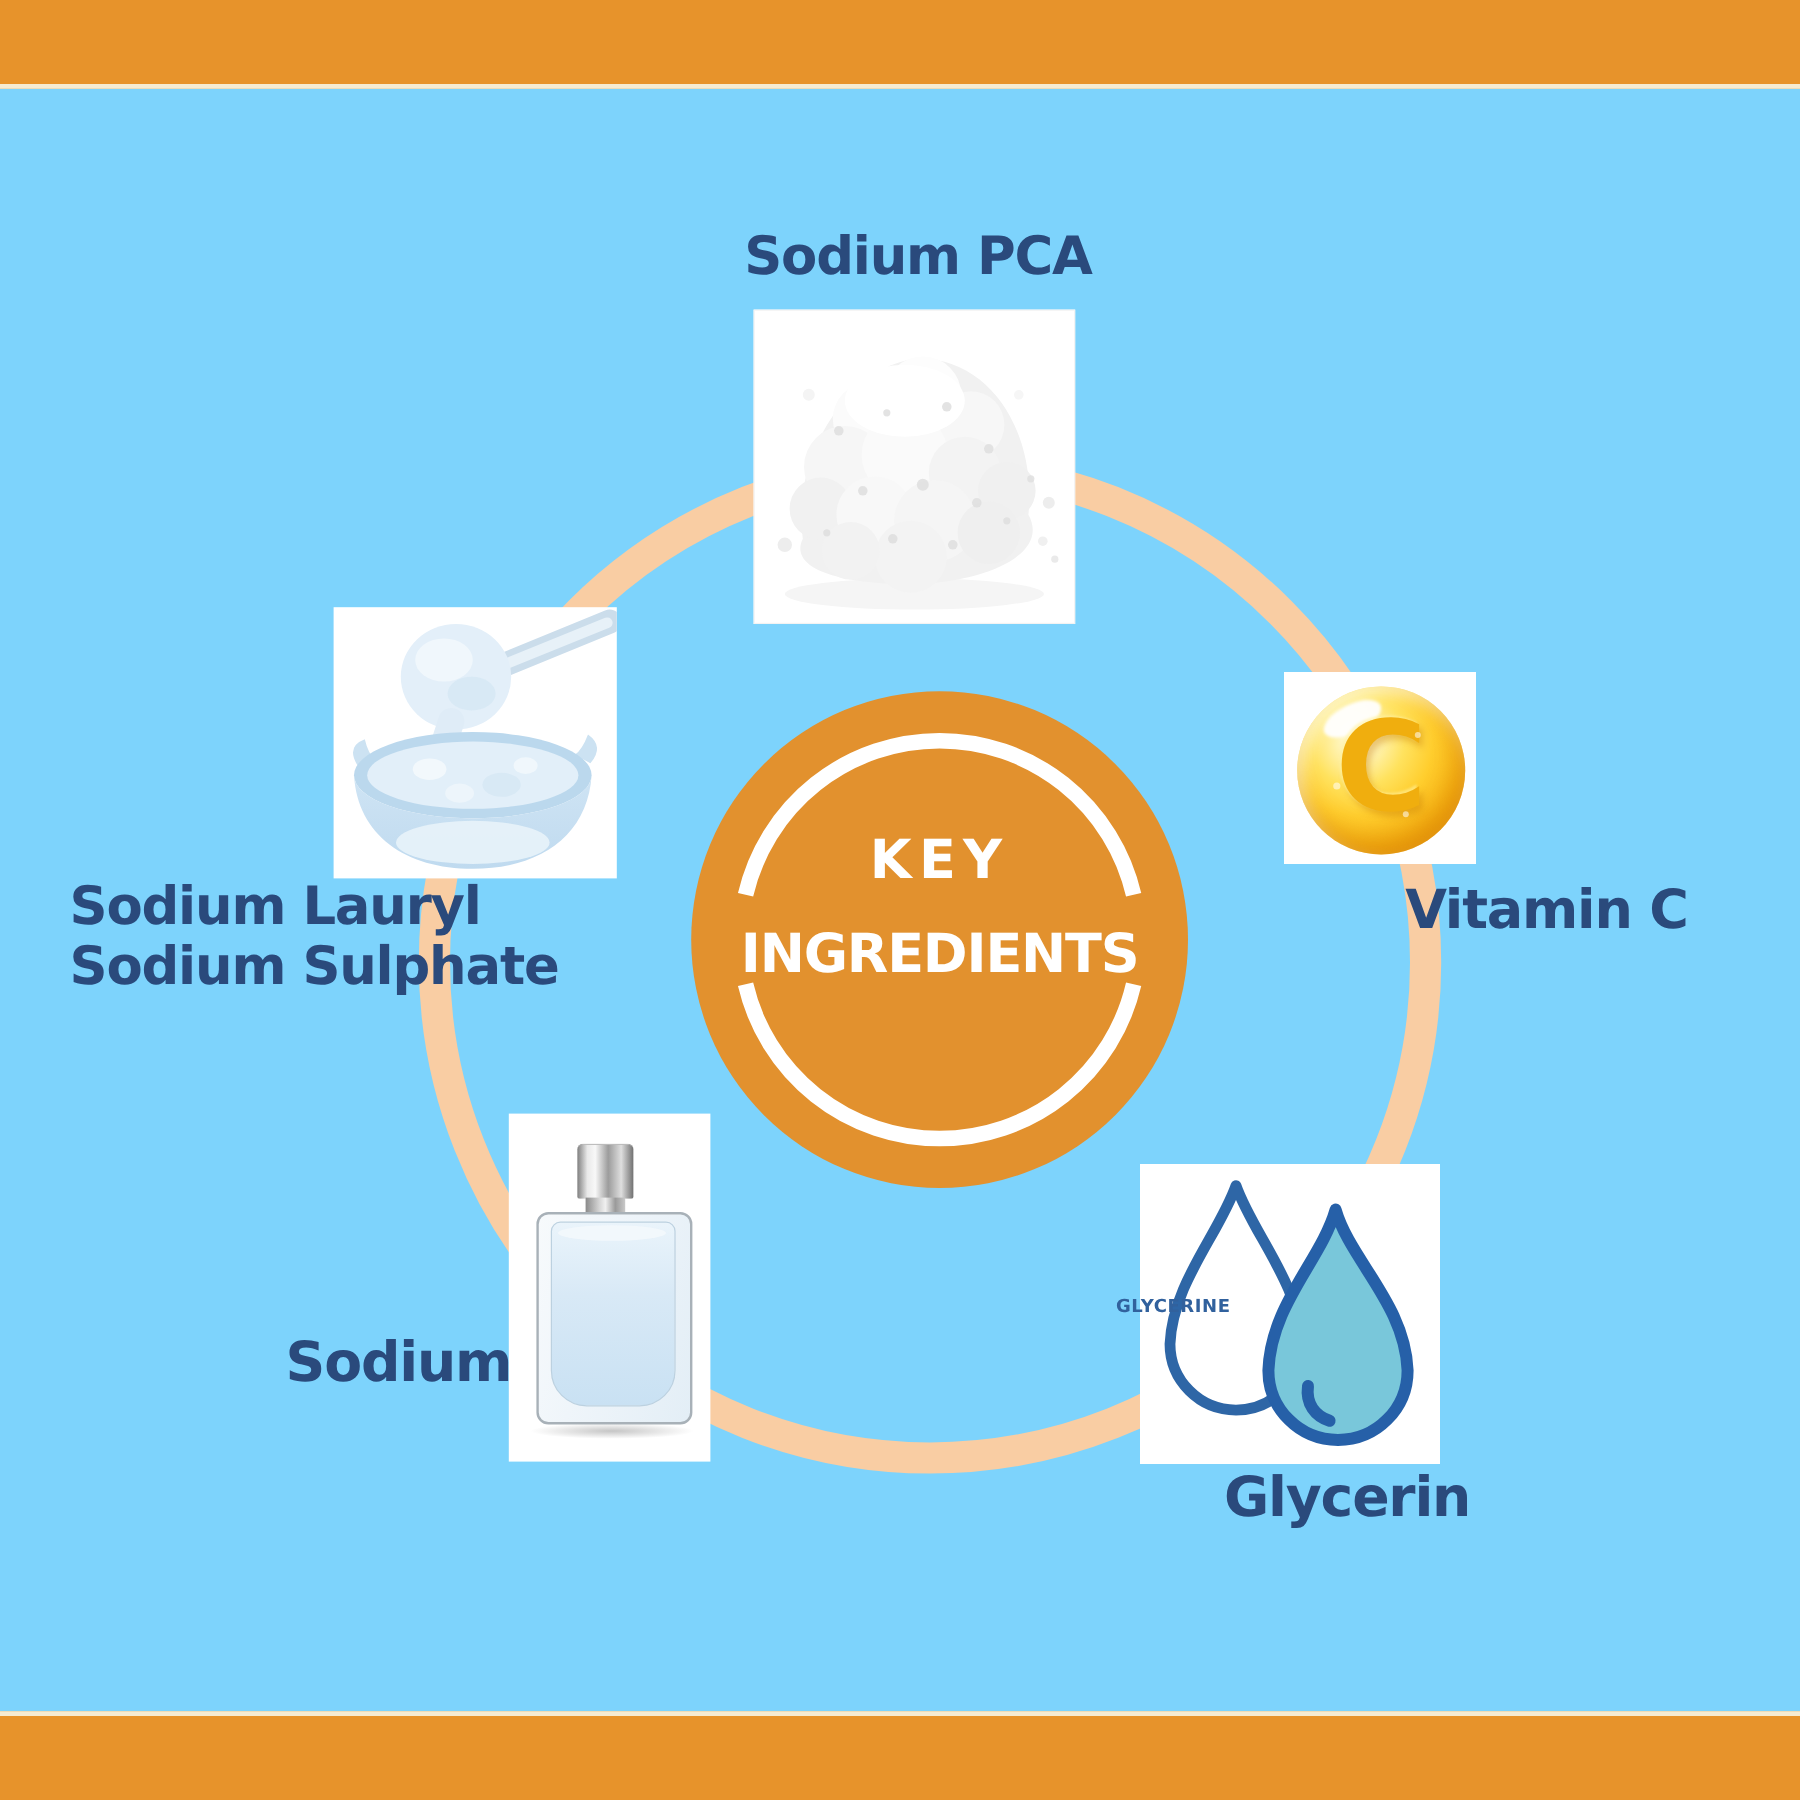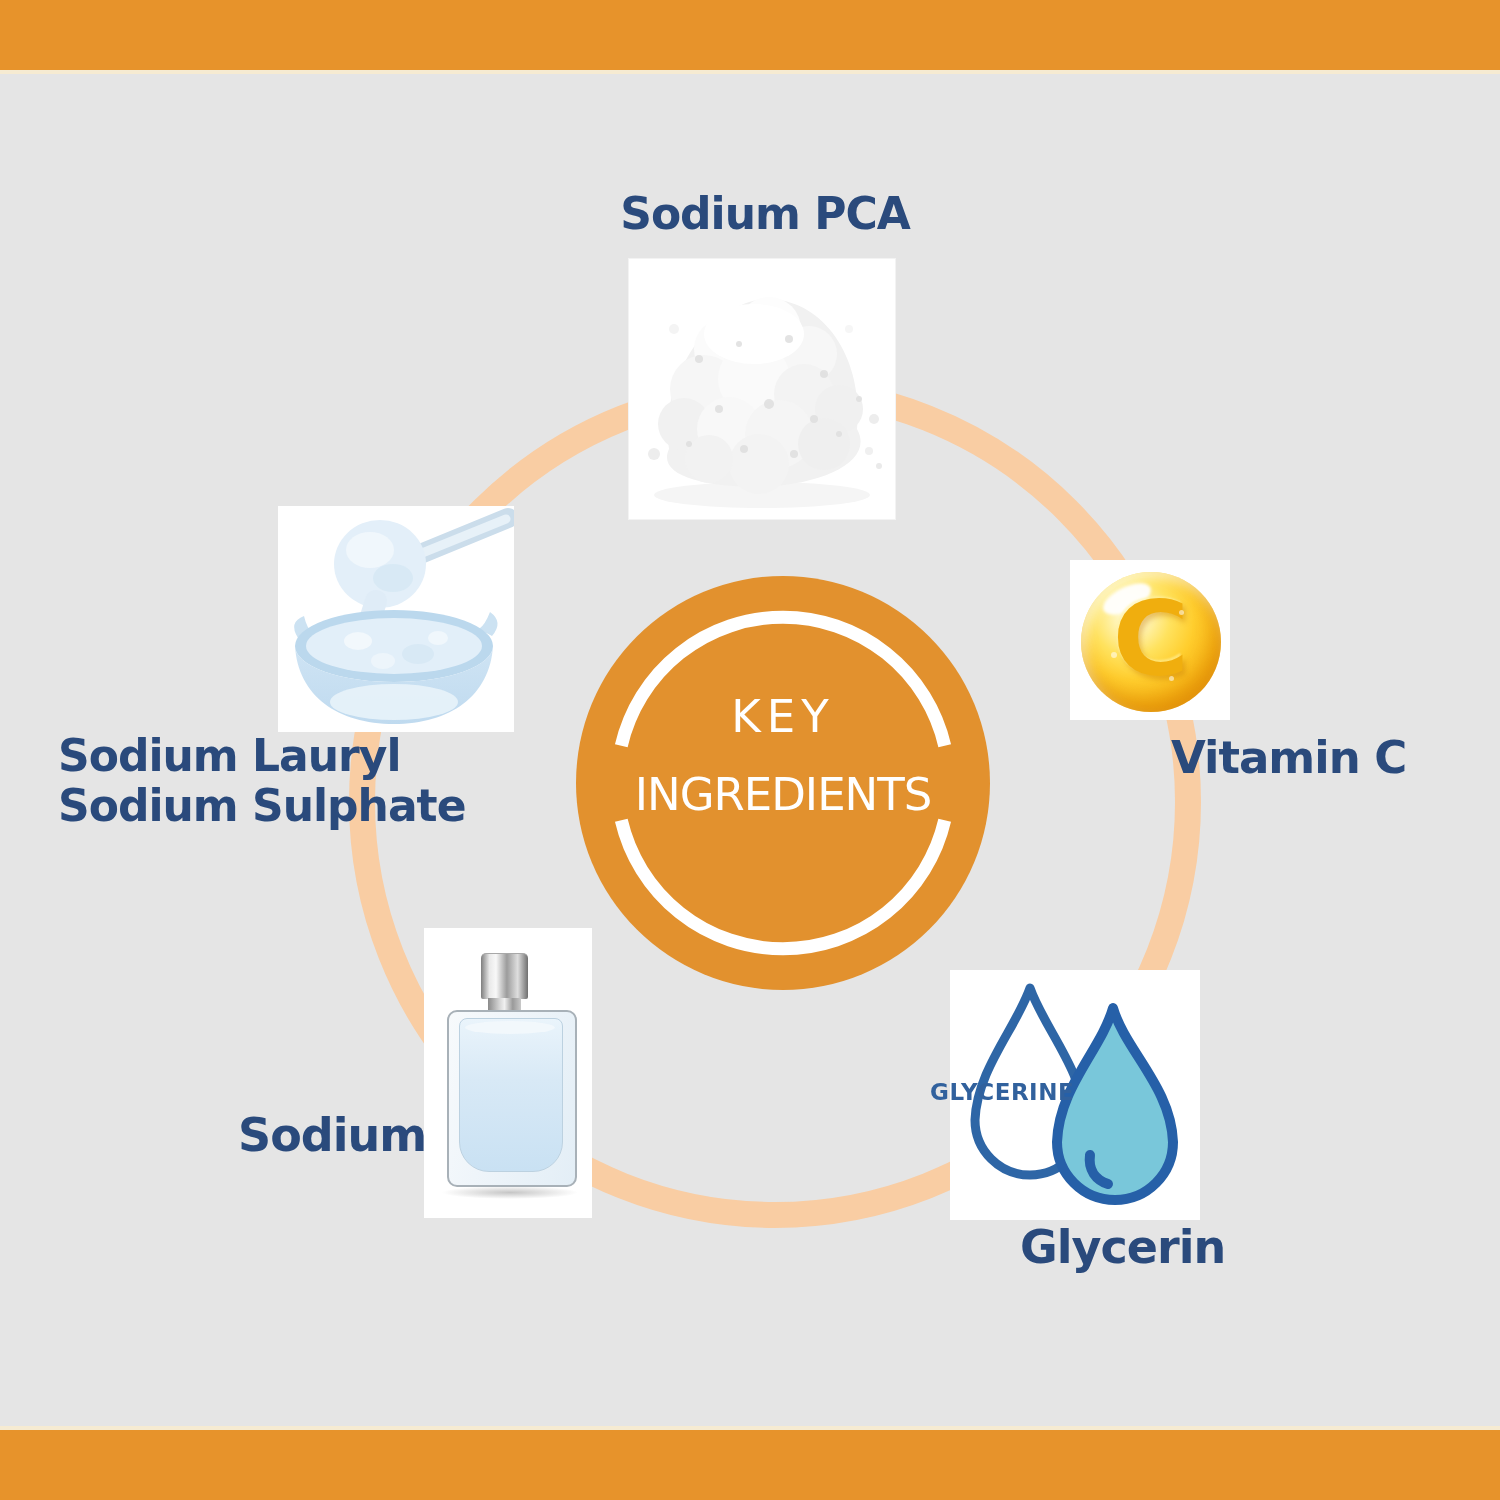--- a/index.html
+++ b/index.html
@@ -1,17 +1,17 @@
 <!DOCTYPE html>
 <html><head>
 <meta charset="utf-8">
 <style>
   html,body{margin:0;padding:0;background:#ffffff;}
   .canvas{
-    position:relative;width:1500px;height:1500px;background:#e5e5e5;overflow:hidden;
+    position:relative;width:1500px;height:1500px;background:#7dd3fc;overflow:hidden;
     font-family:"DejaVu Sans","Liberation Sans",sans-serif;
   }
   .abs{position:absolute;}
   
   .bar{left:0;width:1500px;background:#E7932B;}
   .bar-top{top:0;height:70px;border-bottom:4px solid #F6EBD2;}
   .bar-bottom{bottom:0;height:70px;border-top:4px solid #F6EBD2;}
   
   .ring-svg{left:0;top:0;}
   
@@ -55,24 +55,24 @@
   
   .label{
     color:#2A4A7C;font-weight:bold;letter-spacing:-1px;white-space:nowrap;line-height:1.1;
   }
   .lbl-sodium-pca{left:560px;top:190px;width:410px;text-align:center;font-size:44px;}
   .lbl-vitamin-c{left:1150px;top:733px;font-size:45px;margin-left:21px;}
   .lbl-glycerin{left:1020px;top:1222px;width:260px;font-size:46px;}
   .lbl-perfume{left:238px;top:1110px;font-size:46px;}
   .lbl-sles{left:58px;top:731px;font-size:44px;line-height:50px;}
   .lbl-sles span{display:block;}
-  .gly-word{left:930px;top:1079px;font-size:23px;font-weight:bold;color:#31619D;letter-spacing:.5px;}
+  .gly-word{left:930px;top:1079px;font-size:15px;font-weight:bold;color:#31619D;letter-spacing:.5px;}
   
   .badge{left:576px;top:576px;width:414px;height:414px;border-radius:50%;background:#E2912E;}
-  .badge-text{position:absolute;left:0;width:100%;text-align:center;color:#ffffff;font-weight:normal;line-height:1;}
+  .badge-text{position:absolute;left:0;width:100%;text-align:center;color:#ffffff;font-weight:bold;line-height:1;}
   .badge-key{top:118px;font-size:45px;letter-spacing:6px;}
   .badge-ing{top:196px;font-size:45px;letter-spacing:-1px;}
 </style>
 </head>
 <body>
 
 <div class="canvas">
 
   <div class="abs bar bar-top"></div>
   <div class="abs bar bar-bottom"></div>

